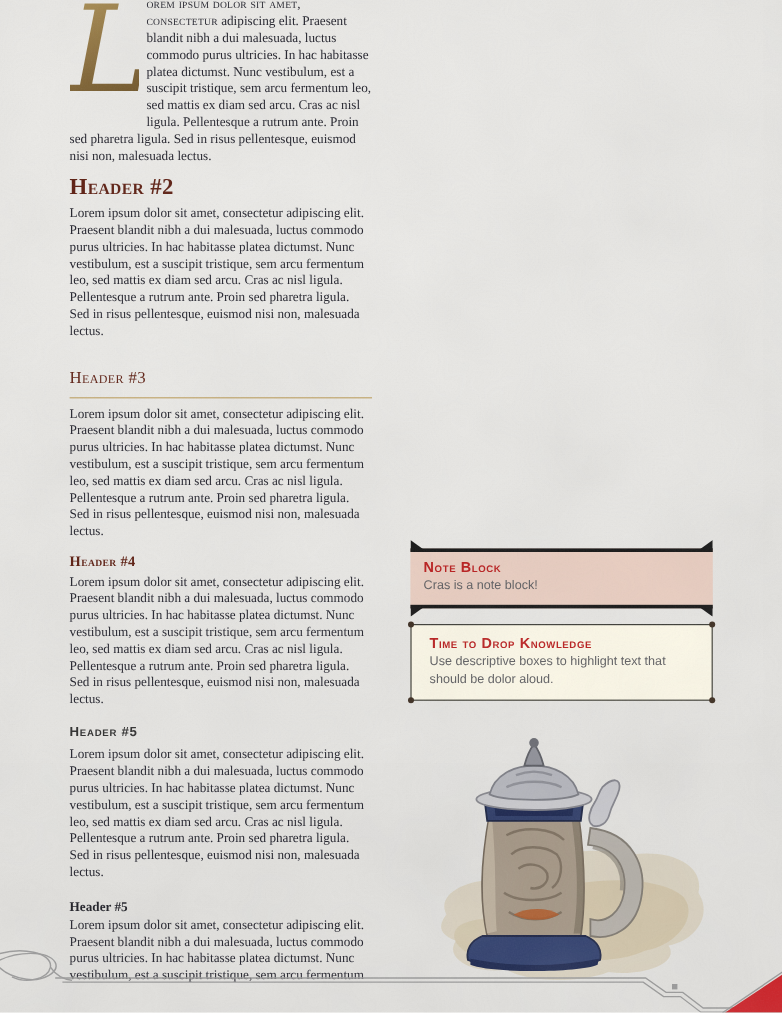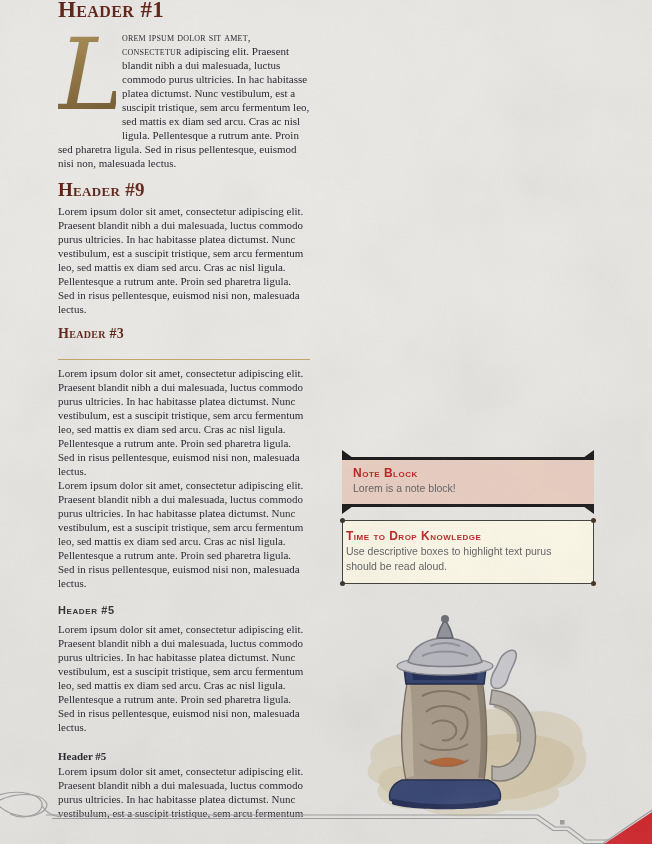--- a/index.html
+++ b/index.html
@@ -22,23 +22,23 @@
   
   .h1 {
     font-variant:small-caps; font-weight:bold; color:#5a1a0d;
     font-size:23px; line-height:24px; letter-spacing:.4px; margin:0 0 8px 0;
   }
   .h2 {
     font-variant:small-caps; font-weight:bold; color:#5a1a0d;
     font-size:19px; line-height:20px; letter-spacing:.3px; margin:10px 0 4px 0;
   }
   .h3 {
-    font-variant:small-caps; font-weight:bold; color:#5a1a0d;
+    font-variant:small-caps; font-weight:normal; color:#5a1a0d;
     font-size:14px; line-height:16px; letter-spacing:.3px;
-    border-bottom:1.5px solid #c0a466; padding-bottom:17px; margin:10px 0 6px 0;
+    border-bottom:1.5px solid #c0a466; padding-bottom:7px; margin:25px 0 6px 0;
   }
   .h4 {
     font-variant:small-caps; font-weight:bold; color:#5a1a0d;
     font-size:12px; line-height:14px; letter-spacing:.3px; margin:11px 0 3px 0;
   }
   .h5 {
     font-family:"Liberation Sans", sans-serif;
     font-variant:small-caps; font-weight:bold; color:#2b2b2b;
     font-size:11px; line-height:13px; letter-spacing:.6px; margin:14px 0 5px 0;
   }
@@ -76,21 +76,21 @@
     font-weight:bold; font-size:12px; line-height:15px; letter-spacing:.5px; color:#b91c1c;
   }
   .box-body {
     font-family:"Liberation Sans", sans-serif;
     font-size:10.5px; line-height:15px; color:#5d5d60;
   }
 
   
   .desc {
     position:relative; margin-top:13px; background:#fcf8e7;
-    border:1px solid #3b3b35; padding:8px 11px 9px 3px;
+    border:1px solid #3b3b35; padding:8px 11px 9px 15px;
   }
   .desc-dot {
     position:absolute; width:5px; height:5px; border-radius:50%; background:#3a2a1d;
   }
   .desc-dot.tl { top:-3px; left:-3px; }
   .desc-dot.tr { top:-3px; right:-3px; }
   .desc-dot.bl { bottom:-3px; left:-3px; }
   .desc-dot.br { bottom:-3px; right:-3px; }
   .desc .indent { text-indent:10px; }
   .bold-sans { font-weight:bold; color:#3f3f42; }
@@ -110,55 +110,56 @@
 
     <div class="col">
 
       <div class="h1">Header #1</div>
 
       <div class="body-text">
         <span class="dropcap">L</span><span class="lead-caps">orem ipsum dolor sit amet, consectetur</span>
         <span>adipiscing elit. Praesent blandit nibh a dui malesuada, luctus commodo purus ultricies. In hac habitasse platea dictumst. Nunc vestibulum, est a suscipit tristique, sem arcu fermentum leo, sed mattis ex diam sed arcu. Cras ac nisl ligula. Pellentesque a rutrum ante. Proin sed pharetra ligula. Sed in risus pellentesque, euismod nisi non, malesuada lectus.</span>
       </div>
 
-      <div class="h2">Header #9</div>
+      <div class="h2">Header #2</div>
       <div class="body-text">Lorem ipsum dolor sit amet, consectetur adipiscing elit. Praesent blandit nibh a dui malesuada, luctus commodo purus ultricies. In hac habitasse platea dictumst. Nunc vestibulum, est a suscipit tristique, sem arcu fermentum leo, sed mattis ex diam sed arcu. Cras ac nisl ligula. Pellentesque a rutrum ante. Proin sed pharetra ligula. Sed in risus pellentesque, euismod nisi non, malesuada lectus.</div>
 
       <div class="h3">Header #3</div>
       <div class="body-text">Lorem ipsum dolor sit amet, consectetur adipiscing elit. Praesent blandit nibh a dui malesuada, luctus commodo purus ultricies. In hac habitasse platea dictumst. Nunc vestibulum, est a suscipit tristique, sem arcu fermentum leo, sed mattis ex diam sed arcu. Cras ac nisl ligula. Pellentesque a rutrum ante. Proin sed pharetra ligula. Sed in risus pellentesque, euismod nisi non, malesuada lectus.</div>
 
+      <div class="h4">Header #4</div>
       <div class="body-text">Lorem ipsum dolor sit amet, consectetur adipiscing elit. Praesent blandit nibh a dui malesuada, luctus commodo purus ultricies. In hac habitasse platea dictumst. Nunc vestibulum, est a suscipit tristique, sem arcu fermentum leo, sed mattis ex diam sed arcu. Cras ac nisl ligula. Pellentesque a rutrum ante. Proin sed pharetra ligula. Sed in risus pellentesque, euismod nisi non, malesuada lectus.</div>
 
       <div class="h5">Header #5</div>
       <div class="body-text">Lorem ipsum dolor sit amet, consectetur adipiscing elit. Praesent blandit nibh a dui malesuada, luctus commodo purus ultricies. In hac habitasse platea dictumst. Nunc vestibulum, est a suscipit tristique, sem arcu fermentum leo, sed mattis ex diam sed arcu. Cras ac nisl ligula. Pellentesque a rutrum ante. Proin sed pharetra ligula. Sed in risus pellentesque, euismod nisi non, malesuada lectus.</div>
 
       <div class="h5b">Header #5</div>
       <div class="body-text">Lorem ipsum dolor sit amet, consectetur adipiscing elit. Praesent blandit nibh a dui malesuada, luctus commodo purus ultricies. In hac habitasse platea dictumst. Nunc vestibulum, est a suscipit tristique, sem arcu fermentum</div>
 
     </div>
 
     <div class="col">
 
 
       <div class="note">
         <span class="note-tri tl"></span>
         <span class="note-tri tr"></span>
         <span class="note-tri bl"></span>
         <span class="note-tri br"></span>
         <div class="box-title">Note Block</div>
-        <div class="box-body">Lorem is a note block!</div>
+        <div class="box-body">Cras is a note block!</div>
       </div>
 
       <div class="desc">
         <span class="desc-dot tl"></span>
         <span class="desc-dot tr"></span>
         <span class="desc-dot bl"></span>
         <span class="desc-dot br"></span>
         <div class="box-title">Time to Drop Knowledge</div>
-        <div class="box-body">Use descriptive boxes to highlight text purus should be read aloud.</div>
+        <div class="box-body">Use descriptive boxes to highlight text that should be dolor aloud.</div>
       </div>
 
       <div class="figure-wrap">
         <svg width="252" height="208" viewBox="0 0 252 208">
 
           <path d="M30,150 C20,130 55,118 80,122 C95,100 150,92 185,100 C220,96 245,110 240,132
                    C252,150 238,172 215,176 C225,190 195,202 165,198 C140,208 95,206 80,196
                    C50,200 28,186 38,172 C22,166 24,158 30,150 Z" fill="#cdbd93" opacity="0.42"></path>
           <path d="M120,130 C150,118 210,118 228,136 C240,152 222,176 196,180 C170,192 130,190 116,178
                    C100,166 98,142 120,130 Z" fill="#c4b184" opacity="0.38"></path>

